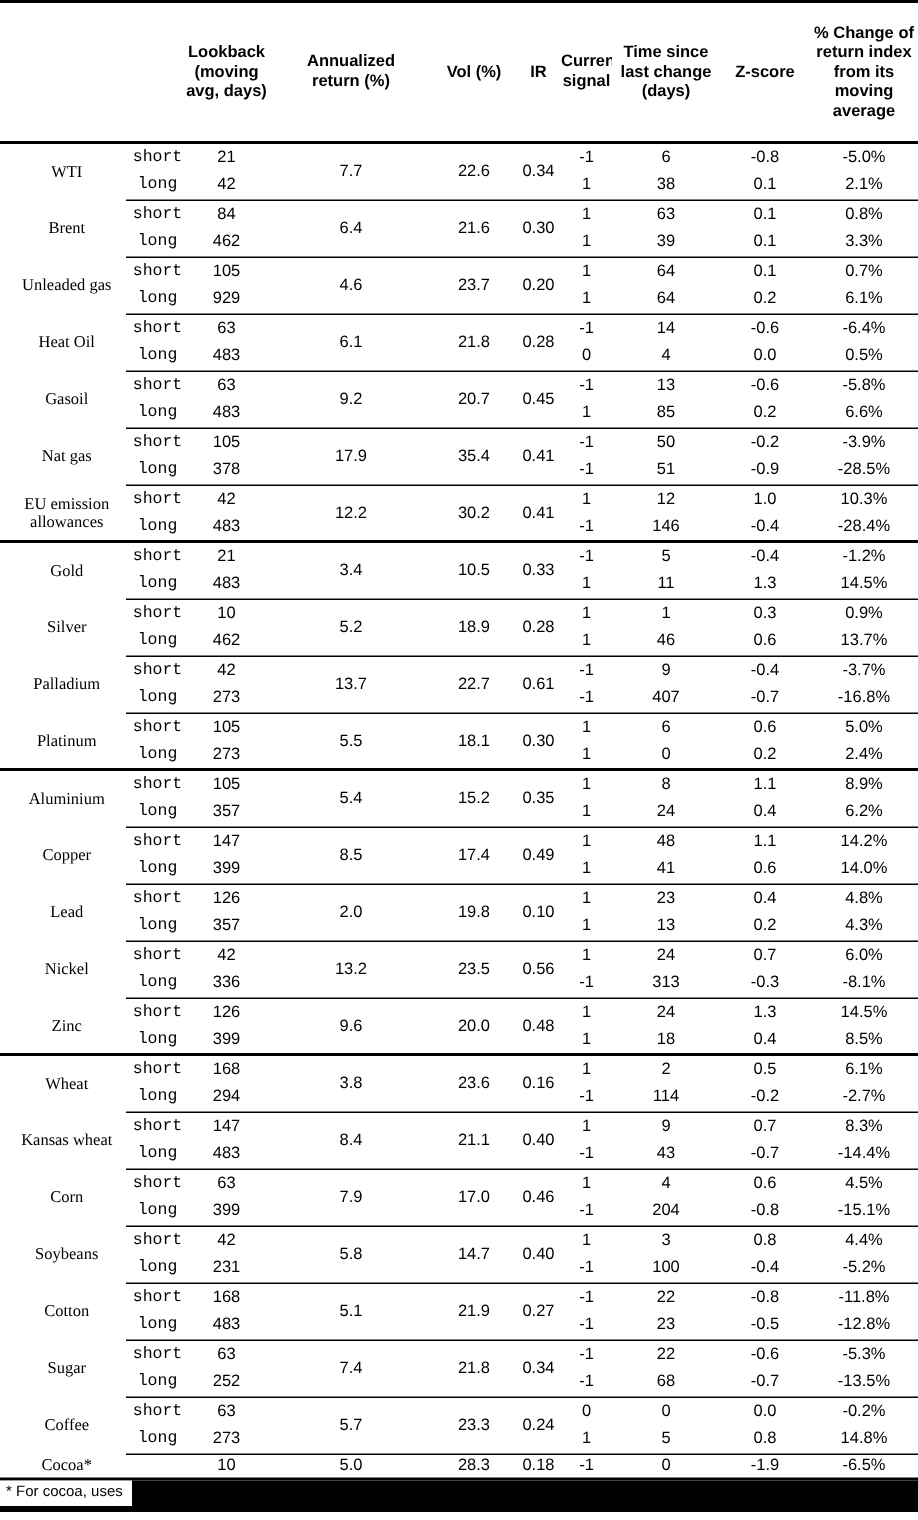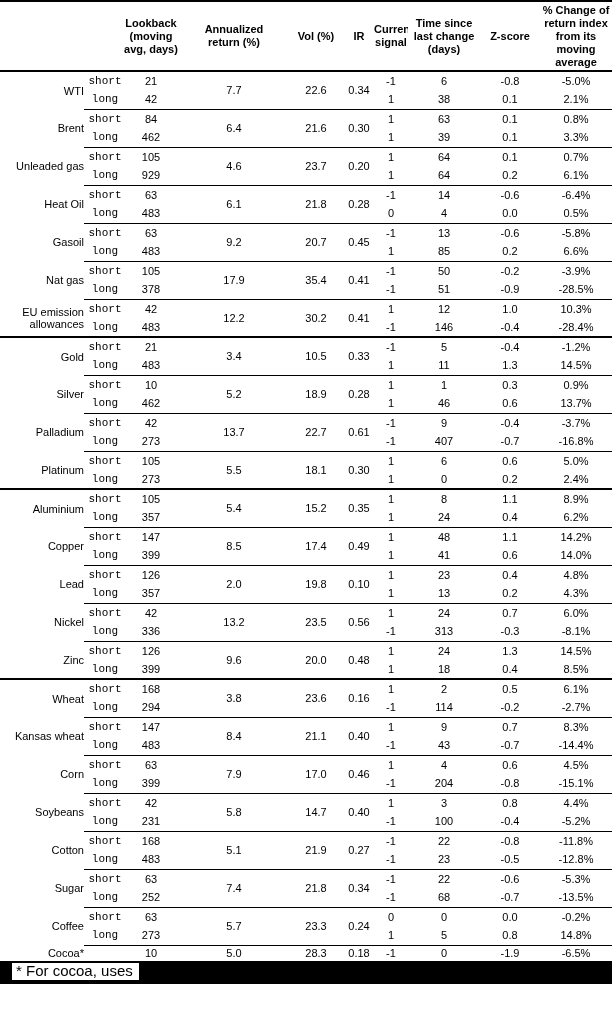--- a/index.html
+++ b/index.html
@@ -13,52 +13,52 @@
   table.momentum {
     border-collapse: collapse;
     table-layout: fixed;
     width: 612px;
     border-top: 2px solid #000;
     border-bottom: 2px solid #000;
   }
   th, td { padding: 0; font-size: 11px; overflow: hidden; }
   thead th {
     font-weight: bold;
-    height: 70px;
+    height: 94px;
     vertical-align: middle;
     text-align: center;
     line-height: 13px;
     white-space: pre-line;
     border-bottom: 2px solid #000;
   }
   tbody td {
     height: 19px;
     vertical-align: middle;
     text-align: center;
     line-height: 12px;
   }
-  td.c-name { text-align: right; padding-left: 5px; }
+  td.c-name { text-align: center; padding-left: 5px; font-family: Liberation Serif, serif; }
   td.c-term { text-align: center; padding-left: 4px; font-family: Liberation Mono, monospace; }
   tr.commodity-start > td { border-top: 1px solid #000; }
   tr.commodity-start > td.c-name { border-top: 0; }
   tr.group-start > td { border-top: 2px solid #000; }
   tr.single-row > td { height: 17px; }
   .footbar {
     position: relative;
     width: 612px;
     height: 21px;
     background: #000000;
   }
   .footnote-box {
     position: absolute;
-    left: 12px; top: 0;
+    left: 0; top: 0;
     background: #ffffff;
     height: 17px;
     line-height: 16px;
-    font-size: 15px;
+    font-size: 10px;
     padding: 0 6px 0 4px;
     white-space: nowrap;
   }
 </style>
 </head>
 <body>
 
 <div>
   <table class="momentum">
     <colgroup>

